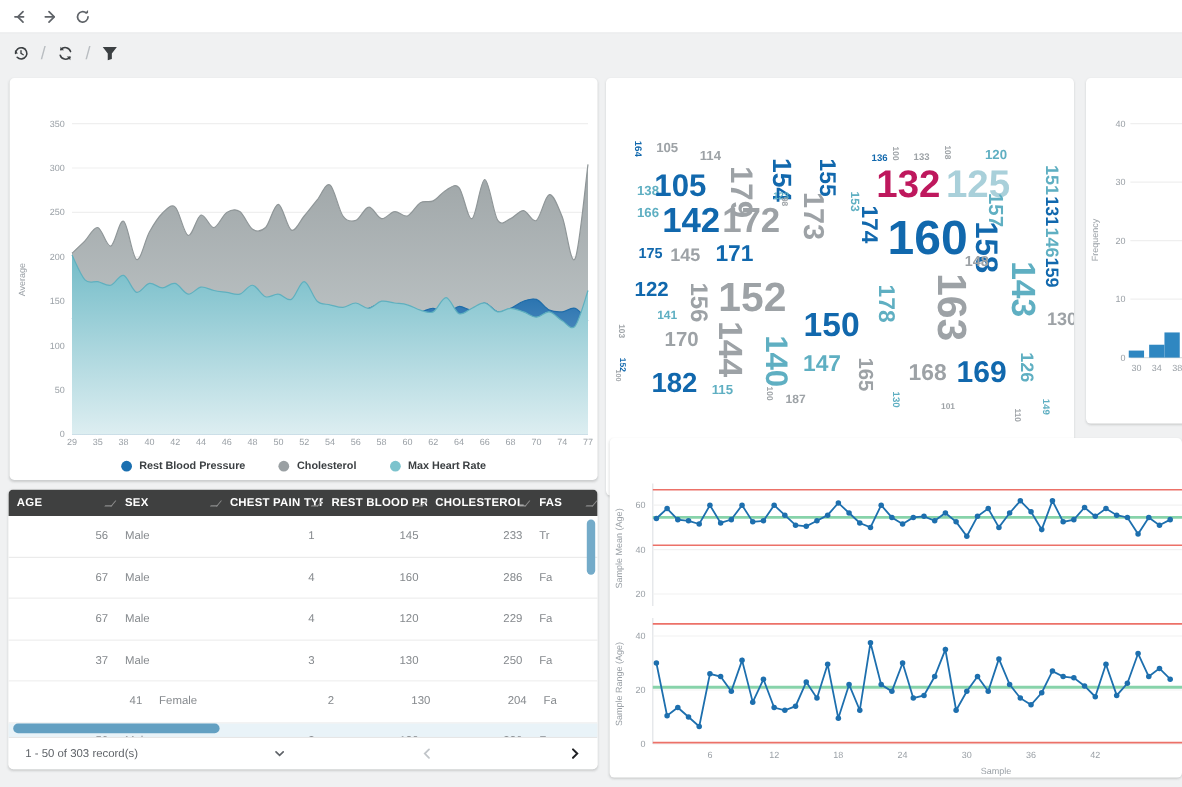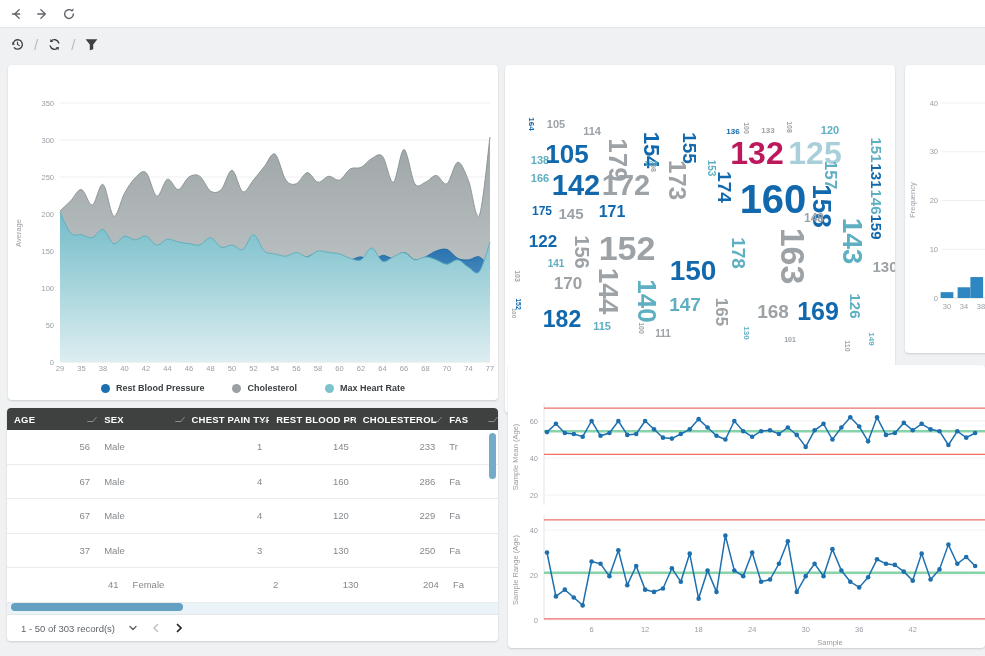--- a/index.html
+++ b/index.html
@@ -44,21 +44,21 @@
     border-right:1px solid #8d8d8d;border-bottom:1px solid #8d8d8d;transform:skewX(-40deg);}
   .trow{display:flex;height:34.5px;align-items:center;border-bottom:1px solid #ebebeb;
     font-size:9.5px;color:#85898d;background:#fff;box-sizing:border-box;}
   .trow.partial{height:14px;overflow:hidden;background:#e9f3f8;border-bottom:none;align-items:flex-start;}
   .trow.partial .td{padding-top:9px;}
   .td{padding:0 7px;box-sizing:border-box;white-space:nowrap;overflow:hidden;}
   .ta-r{text-align:right;} .ta-l{text-align:left;}
   .hscroll{position:absolute;left:4px;bottom:30px;width:172px;height:8px;border-radius:4px;background:#63a0c2;}
   .vscroll{position:absolute;right:2px;top:25px;width:7px;height:46px;border-radius:4px;background:#74abc9;}
   .tfoot{position:absolute;left:0;right:0;bottom:0;height:26px;background:#fff;border-top:1px solid #e6e6e6;
-    display:flex;align-items:center;justify-content:flex-start;gap:12px;padding:0 14px;
+    display:flex;align-items:center;justify-content:space-between;gap:12px;padding:0 14px;
     font-size:9.5px;color:#5f6368;border-radius:0 0 4px 4px;}
   .pg-btn{width:11px;height:11px;display:flex;align-items:center;justify-content:center;cursor:pointer;}
   svg text{font-family:"Liberation Sans","DejaVu Sans",sans-serif;}
 </style>
 </head>
 <body>
 
 <div class="screen">
 
   <div class="browser-bar">
@@ -200,21 +200,21 @@
         <span class="cloud-word" style="left: 371px; top: 111px; font-size: 15px; color: rgb(17, 104, 173); transform: translate(-50%, -50%) rotate(90deg);">131</span>
         <span class="cloud-word" style="left: 371px; top: 137px; font-size: 15px; color: rgb(95, 175, 194); transform: translate(-50%, -50%) rotate(90deg);">146</span>
         <span class="cloud-word" style="left: 371px; top: 162px; font-size: 15px; color: rgb(17, 104, 173); transform: translate(-50%, -50%) rotate(90deg);">159</span>
         <span class="cloud-word" style="left: 35px; top: 113px; font-size: 11px; color: rgb(95, 175, 194); transform: translate(-50%, -50%) rotate(0deg);">166</span>
         <span class="cloud-word" style="left: 71px; top: 120px; font-size: 29px; color: rgb(17, 104, 173); transform: translate(-50%, -50%) rotate(0deg);">142</span>
         <span class="cloud-word" style="left: 121px; top: 120px; font-size: 29px; color: rgb(157, 162, 166); transform: translate(-50%, -50%) rotate(0deg);">172</span>
         <span class="cloud-word" style="left: 268px; top: 134px; font-size: 40px; color: rgb(17, 104, 173); transform: translate(-50%, -50%) rotate(0deg);">160</span>
         <span class="cloud-word" style="left: 317px; top: 141px; font-size: 26px; color: rgb(17, 104, 173); transform: translate(-50%, -50%) rotate(90deg);">158</span>
         <span class="cloud-word" style="left: 37px; top: 146px; font-size: 12px; color: rgb(17, 104, 173); transform: translate(-50%, -50%) rotate(0deg);">175</span>
         <span class="cloud-word" style="left: 66px; top: 148px; font-size: 15px; color: rgb(157, 162, 166); transform: translate(-50%, -50%) rotate(0deg);">145</span>
-        <span class="cloud-word" style="left: 107px; top: 147px; font-size: 16px; color: rgb(17, 104, 173); transform: translate(-50%, -50%) rotate(0deg);">171</span>
+        <span class="cloud-word" style="left: 107px; top: 147px; font-size: 19px; color: rgb(17, 104, 173); transform: translate(-50%, -50%) rotate(0deg);">171</span>
         <span class="cloud-word" style="left: 309px; top: 153px; font-size: 12px; color: rgb(157, 162, 166); transform: translate(-50%, -50%) rotate(0deg);">148</span>
         <span class="cloud-word" style="left: 347px; top: 176px; font-size: 28px; color: rgb(95, 175, 194); transform: translate(-50%, -50%) rotate(90deg);">143</span>
         <span class="cloud-word" style="left: 380px; top: 201px; font-size: 15px; color: rgb(157, 162, 166); transform: translate(-50%, -50%) rotate(0deg);">130</span>
         <span class="cloud-word" style="left: 38px; top: 176px; font-size: 17px; color: rgb(17, 104, 173); transform: translate(-50%, -50%) rotate(0deg);">122</span>
         <span class="cloud-word" style="left: 77px; top: 187px; font-size: 20px; color: rgb(157, 162, 166); transform: translate(-50%, -50%) rotate(90deg);">156</span>
         <span class="cloud-word" style="left: 122px; top: 183px; font-size: 34px; color: rgb(157, 162, 166); transform: translate(-50%, -50%) rotate(0deg);">152</span>
         <span class="cloud-word" style="left: 288px; top: 191px; font-size: 34px; color: rgb(157, 162, 166); transform: translate(-50%, -50%) rotate(90deg);">163</span>
         <span class="cloud-word" style="left: 51px; top: 199px; font-size: 10px; color: rgb(95, 175, 194); transform: translate(-50%, -50%) rotate(0deg);">141</span>
         <span class="cloud-word" style="left: 12px; top: 211px; font-size: 7px; color: rgb(157, 162, 166); transform: translate(-50%, -50%) rotate(90deg);">103</span>
         <span class="cloud-word" style="left: 63px; top: 218px; font-size: 17px; color: rgb(157, 162, 166); transform: translate(-50%, -50%) rotate(0deg);">170</span>
@@ -223,21 +223,21 @@
         <span class="cloud-word" style="left: 188px; top: 206px; font-size: 28px; color: rgb(17, 104, 173); transform: translate(-50%, -50%) rotate(0deg);">150</span>
         <span class="cloud-word" style="left: 233px; top: 188px; font-size: 19px; color: rgb(95, 175, 194); transform: translate(-50%, -50%) rotate(90deg);">178</span>
         <span class="cloud-word" style="left: 180px; top: 239px; font-size: 19px; color: rgb(95, 175, 194); transform: translate(-50%, -50%) rotate(0deg);">147</span>
         <span class="cloud-word" style="left: 216px; top: 247px; font-size: 17px; color: rgb(157, 162, 166); transform: translate(-50%, -50%) rotate(90deg);">165</span>
         <span class="cloud-word" style="left: 268px; top: 246px; font-size: 19px; color: rgb(157, 162, 166); transform: translate(-50%, -50%) rotate(0deg);">168</span>
         <span class="cloud-word" style="left: 313px; top: 246px; font-size: 25px; color: rgb(17, 104, 173); transform: translate(-50%, -50%) rotate(0deg);">169</span>
         <span class="cloud-word" style="left: 350px; top: 241px; font-size: 15px; color: rgb(95, 175, 194); transform: translate(-50%, -50%) rotate(90deg);">126</span>
         <span class="cloud-word" style="left: 57px; top: 254px; font-size: 23px; color: rgb(17, 104, 173); transform: translate(-50%, -50%) rotate(0deg);">182</span>
         <span class="cloud-word" style="left: 97px; top: 261px; font-size: 11px; color: rgb(95, 175, 194); transform: translate(-50%, -50%) rotate(0deg);">115</span>
         <span class="cloud-word" style="left: 136px; top: 263px; font-size: 7px; color: rgb(157, 162, 166); transform: translate(-50%, -50%) rotate(90deg);">100</span>
-        <span class="cloud-word" style="left: 158px; top: 269px; font-size: 10px; color: rgb(157, 162, 166); transform: translate(-50%, -50%) rotate(0deg);">111</span>
+        <span class="cloud-word" style="left: 158px; top: 269px; font-size: 10px; color: rgb(157, 162, 166); transform: translate(-50%, -50%) rotate(0deg);">187</span>
         <span class="cloud-word" style="left: 241px; top: 268px; font-size: 8px; color: rgb(95, 175, 194); transform: translate(-50%, -50%) rotate(90deg);">130</span>
         <span class="cloud-word" style="left: 285px; top: 274px; font-size: 7px; color: rgb(157, 162, 166); transform: translate(-50%, -50%) rotate(0deg);">101</span>
         <span class="cloud-word" style="left: 342px; top: 281px; font-size: 7px; color: rgb(157, 162, 166); transform: translate(-50%, -50%) rotate(90deg);">110</span>
         <span class="cloud-word" style="left: 366px; top: 274px; font-size: 8px; color: rgb(95, 175, 194); transform: translate(-50%, -50%) rotate(90deg);">149</span>
         <span class="cloud-word" style="left: 13px; top: 239px; font-size: 7px; color: rgb(17, 104, 173); transform: translate(-50%, -50%) rotate(90deg);">152</span>
         <span class="cloud-word" style="left: 9px; top: 248px; font-size: 6px; color: rgb(157, 162, 166); transform: translate(-50%, -50%) rotate(90deg);">100</span>
       </div>
 
     <div class="panel" id="p-hist"><svg width="90" height="288">
           <line x1="37" y1="233" x2="90" y2="233" stroke="#dcdddd"></line>

